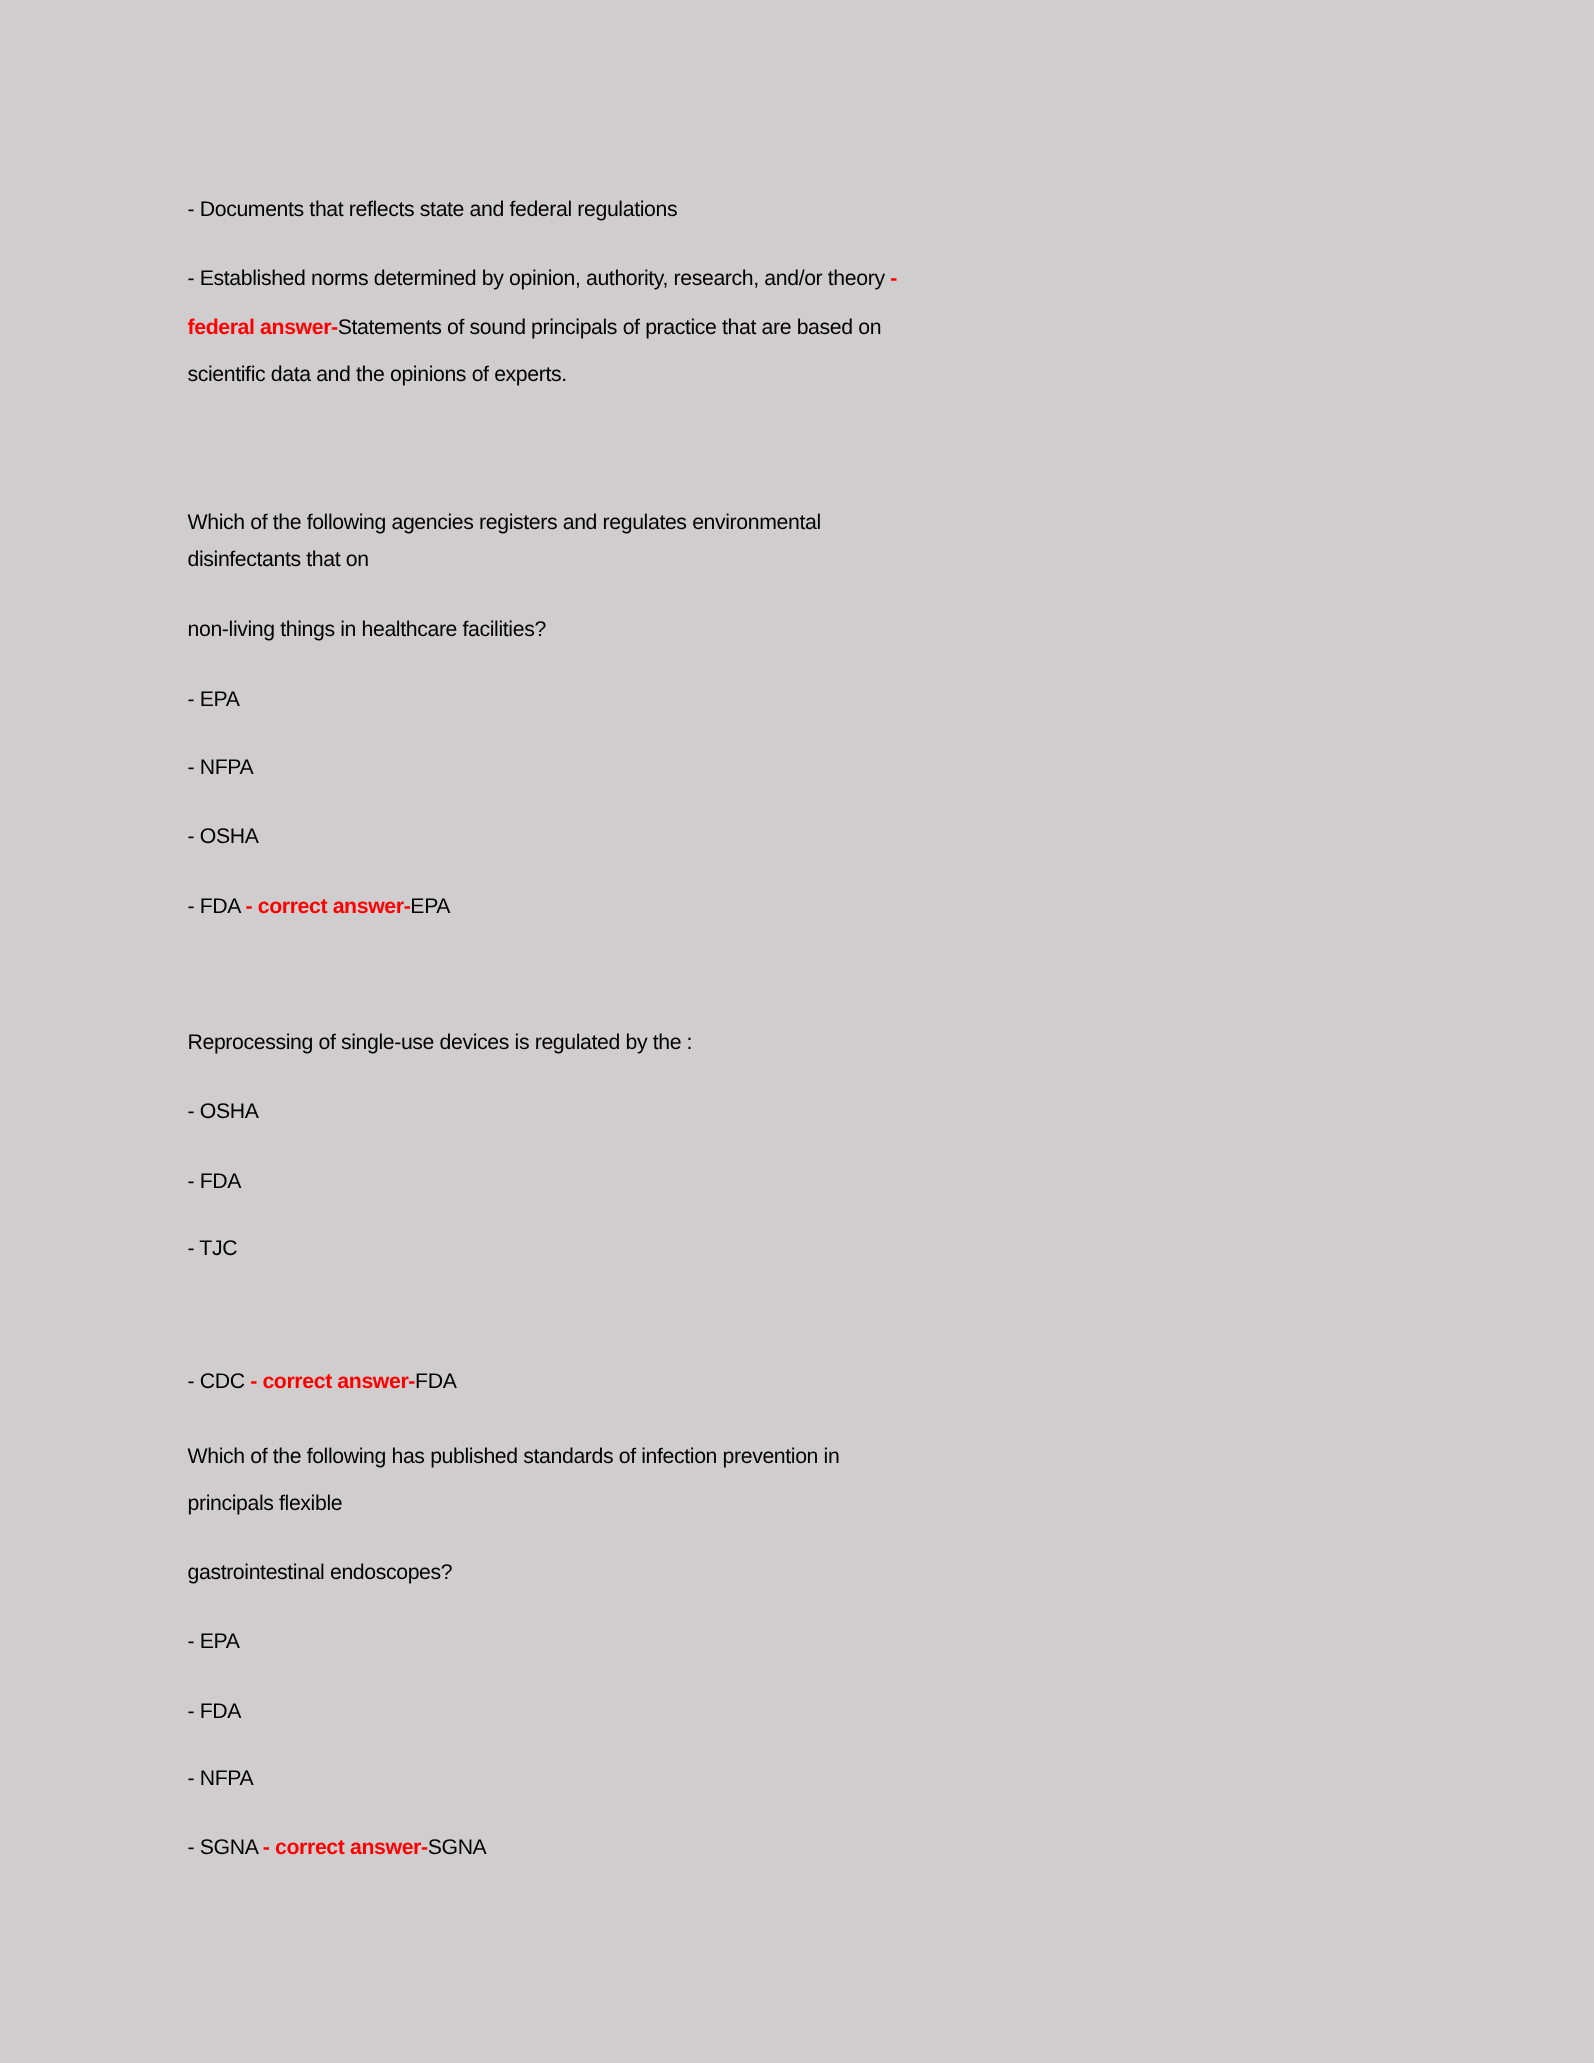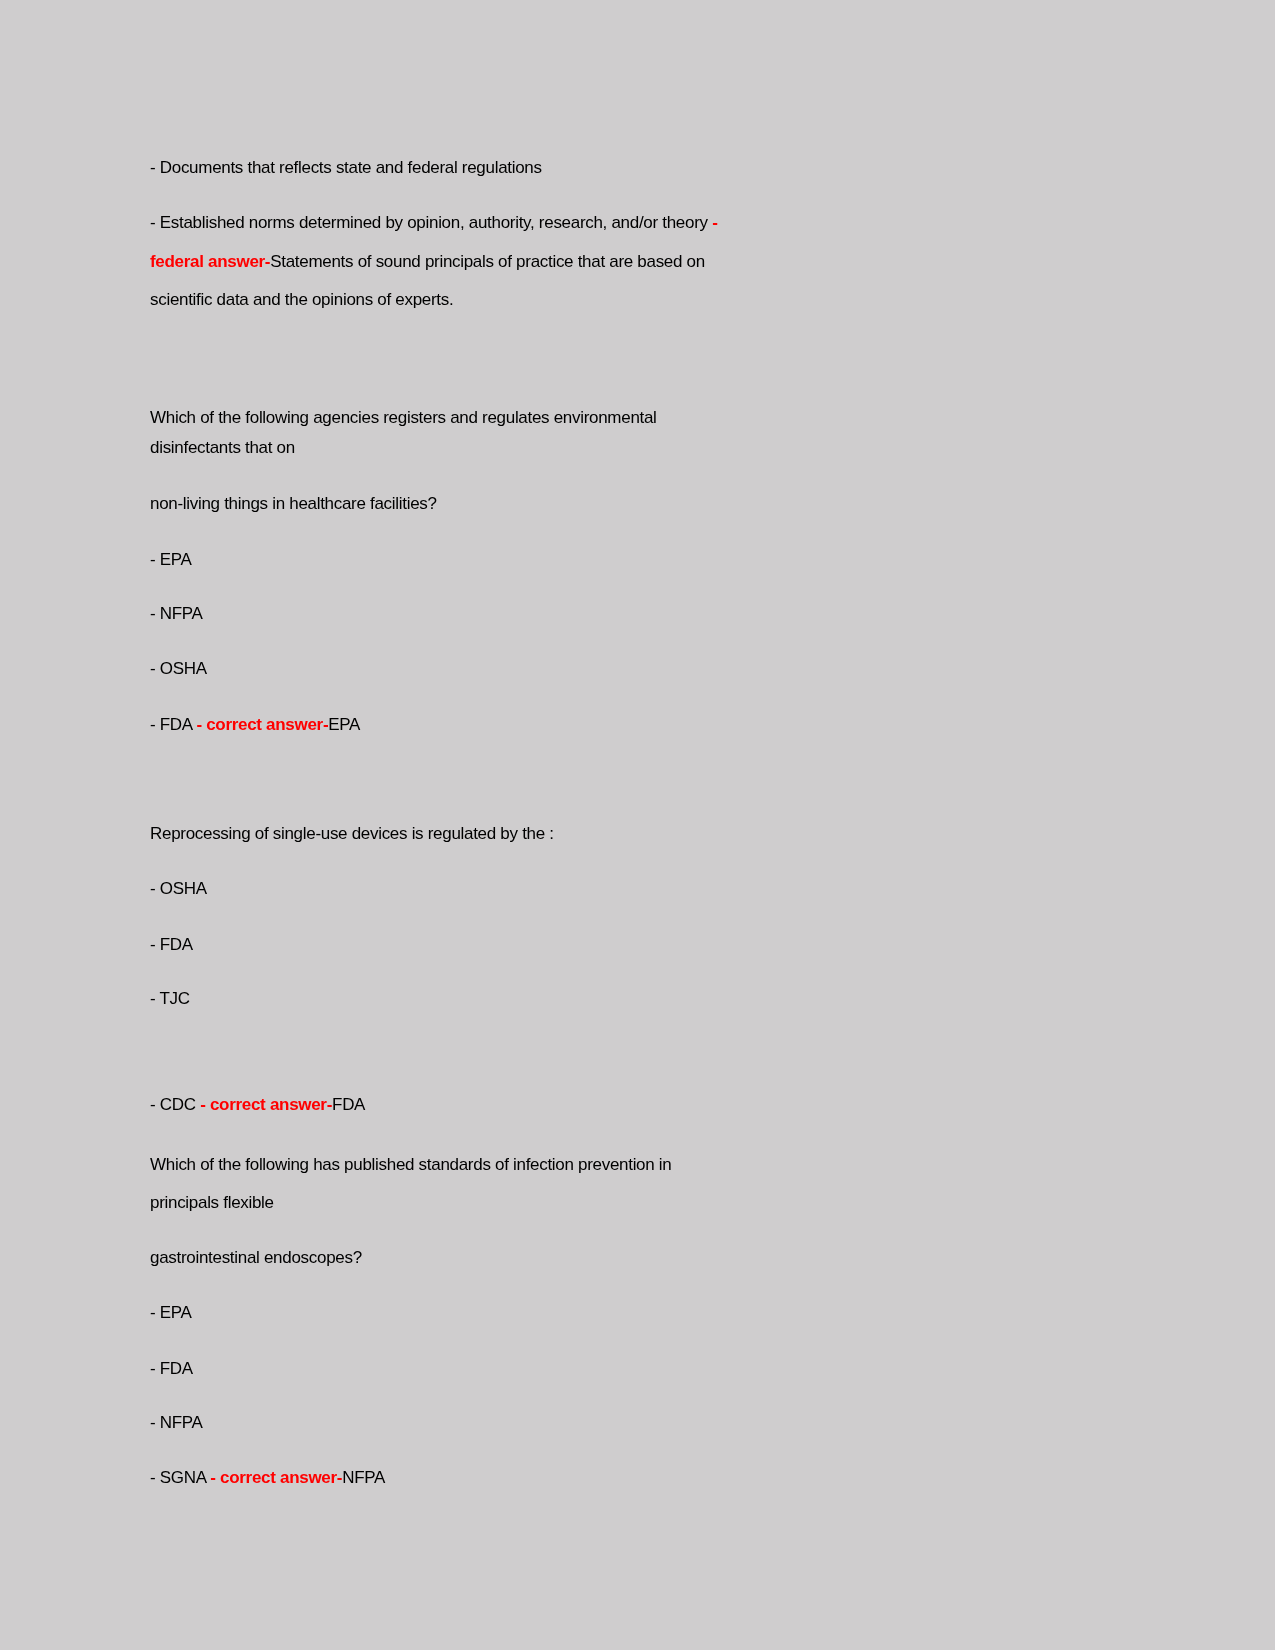--- a/index.html
+++ b/index.html
@@ -39,13 +39,13 @@
 <div class="line" style="top:926px">- FDA</div>
 <div class="line" style="top:980px">- TJC</div>
 <div class="line" style="top:1086px"><span>- CDC </span><span class="red">- correct answer-</span><span>FDA</span></div>
 
 <div class="line" style="top:1146px">Which of the following has published standards of infection prevention in</div>
 <div class="line" style="top:1184px">principals flexible</div>
 <div class="line" style="top:1239px">gastrointestinal endoscopes?</div>
 <div class="line" style="top:1294px">- EPA</div>
 <div class="line" style="top:1350px">- FDA</div>
 <div class="line" style="top:1404px">- NFPA</div>
-<div class="line" style="top:1459px"><span>- SGNA </span><span class="red">- correct answer-</span><span>NFPA</span></div>
+<div class="line" style="top:1459px"><span>- SGNA </span><span class="red">- correct answer-</span><span>SGNA</span></div>
 
 </body></html>

